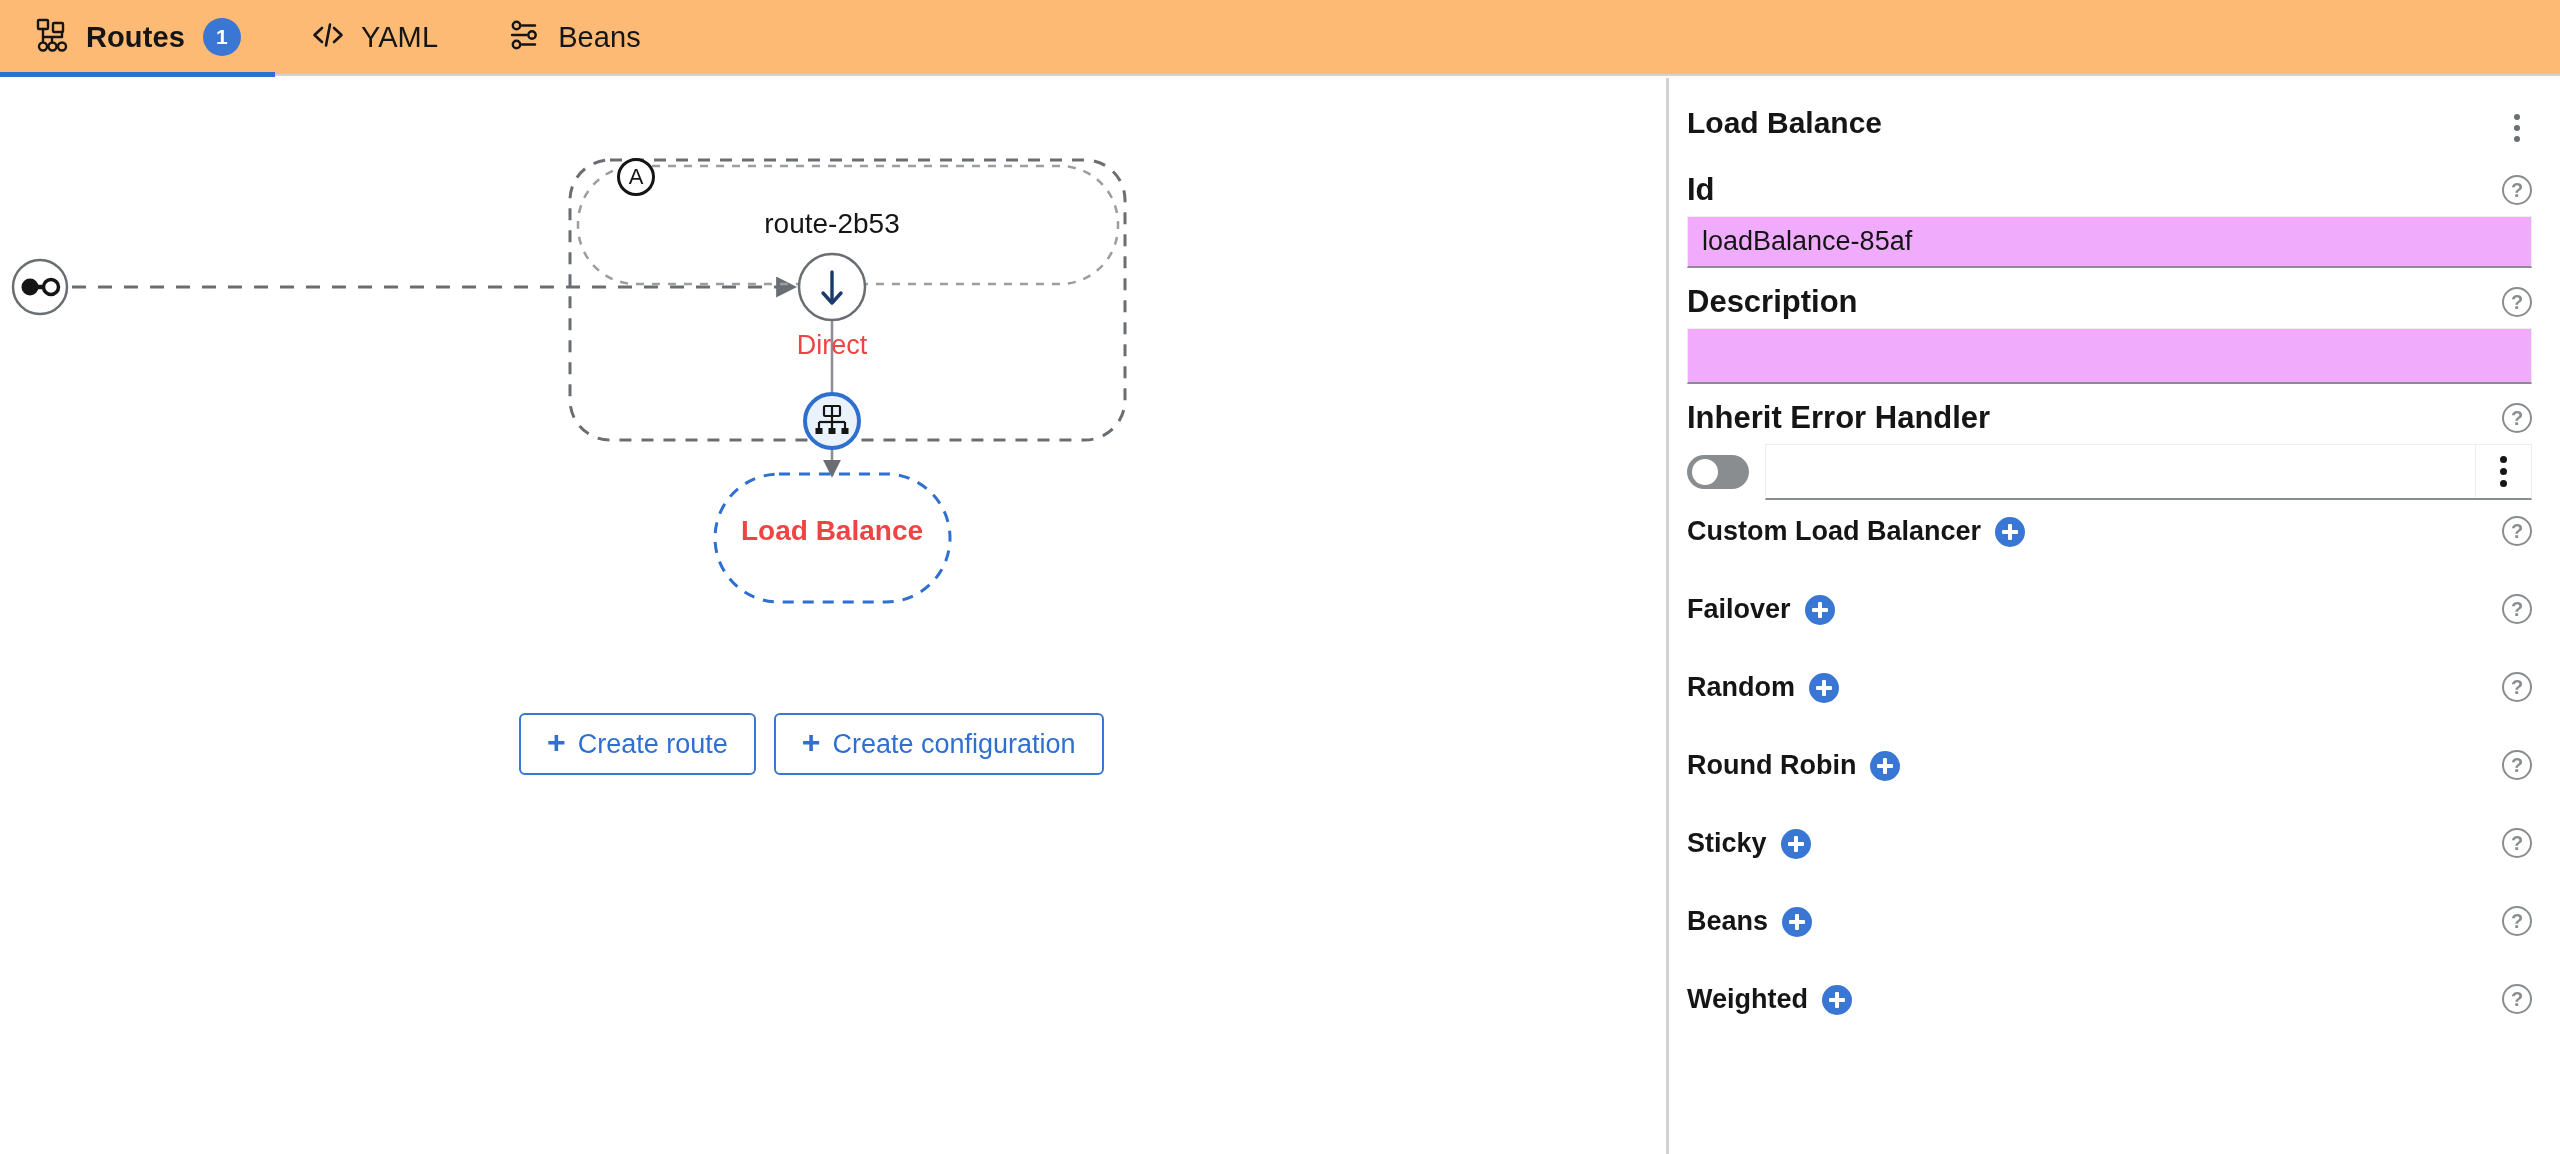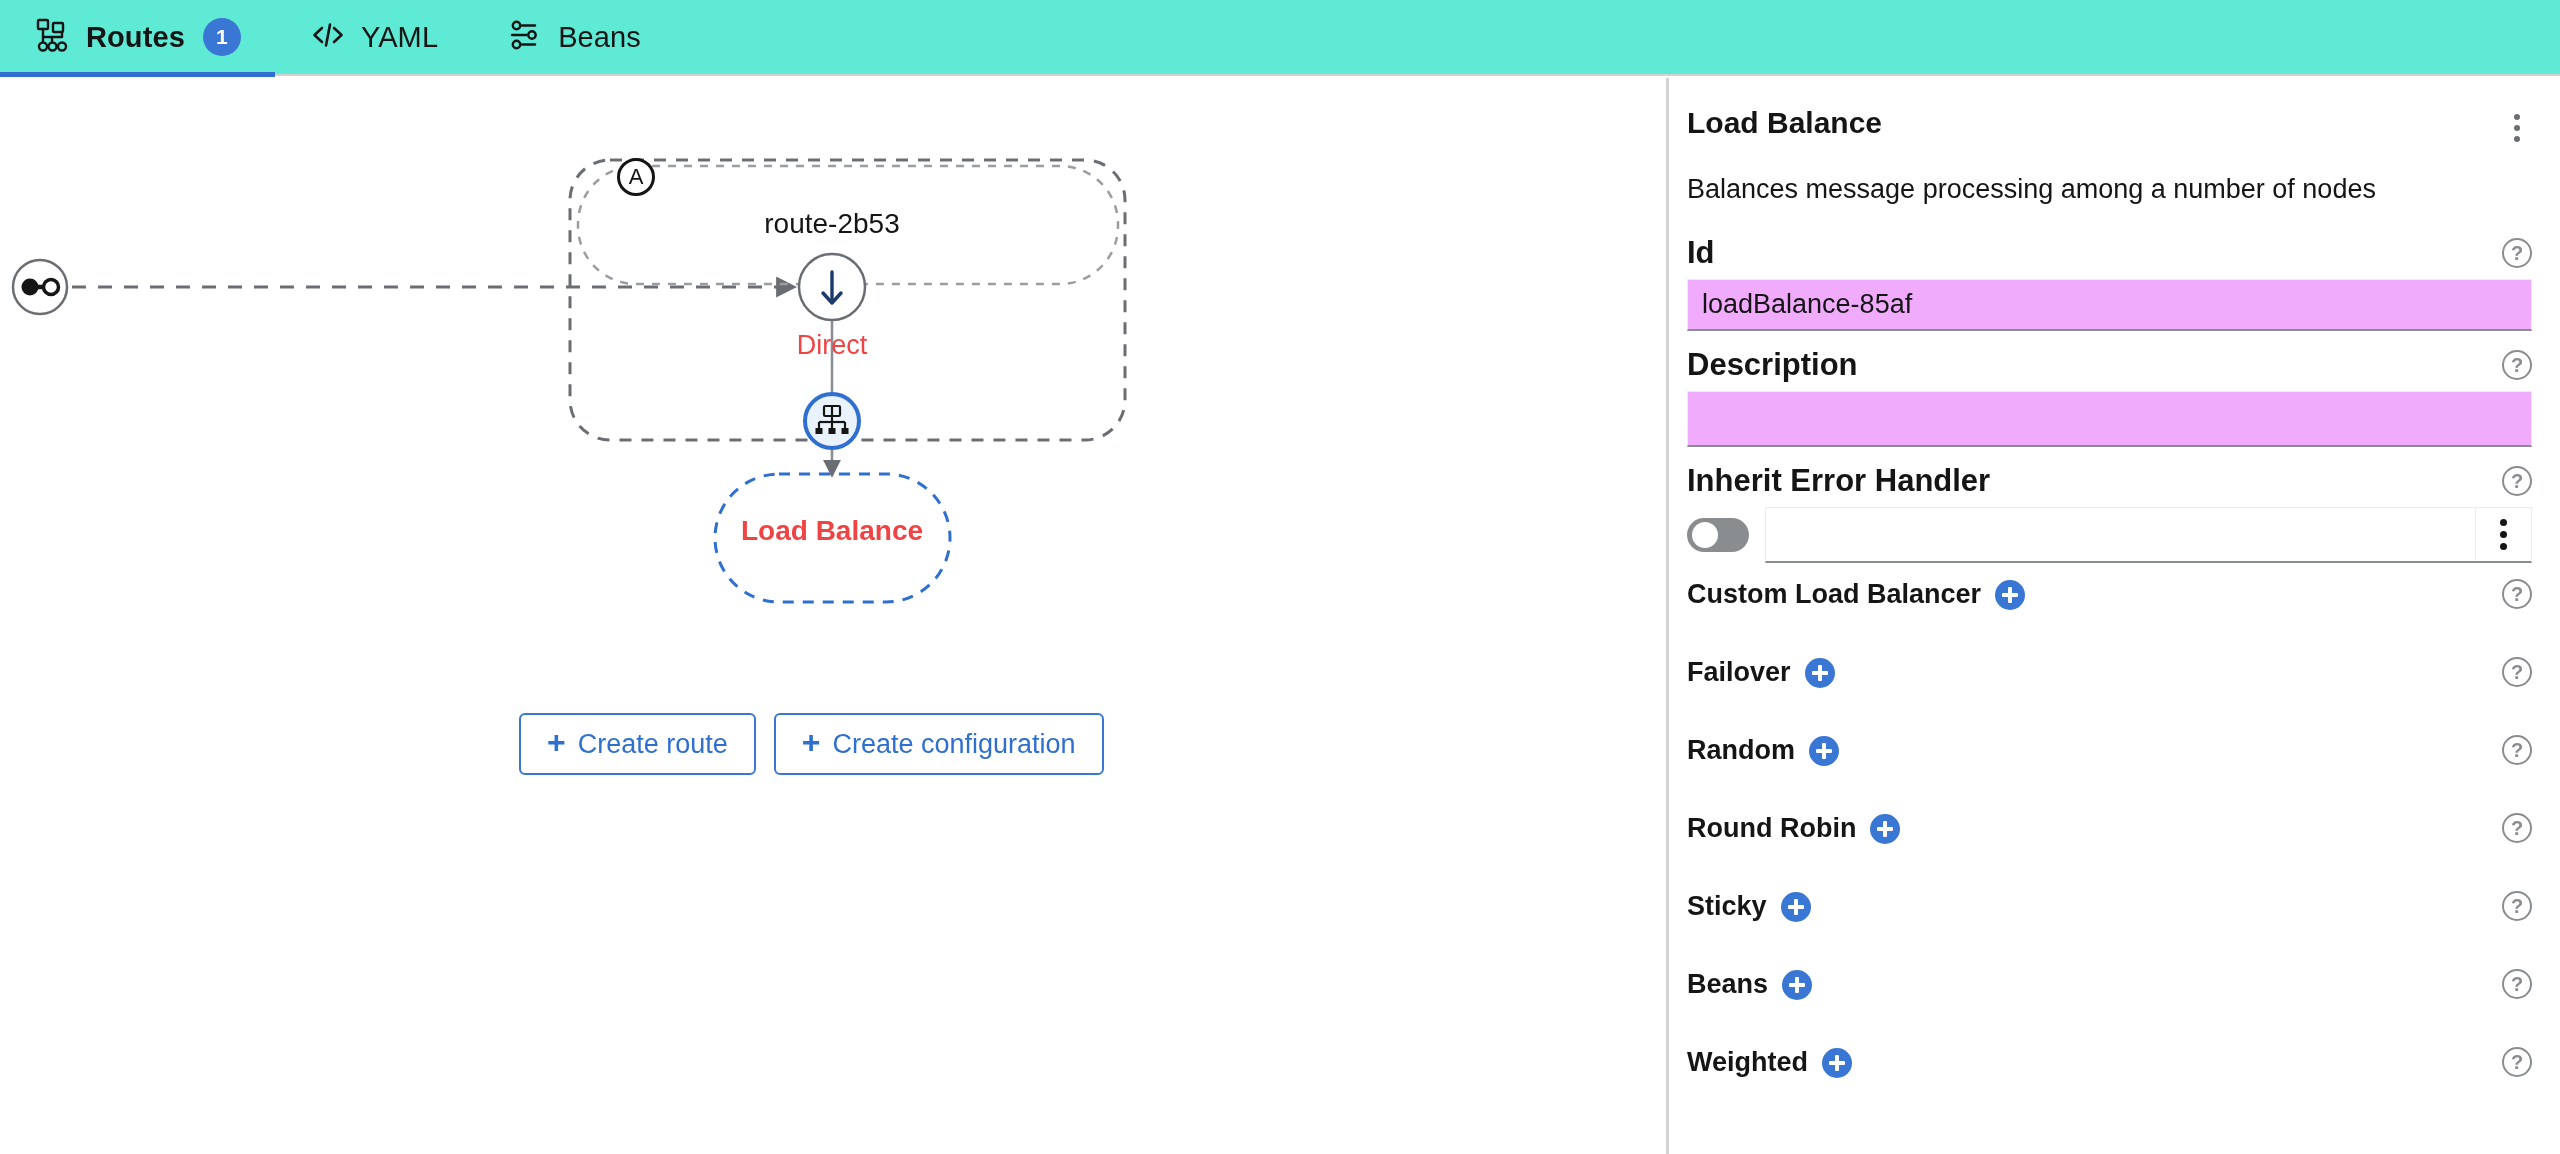--- a/index.html
+++ b/index.html
@@ -10,21 +10,21 @@
     font-family: "Liberation Sans", sans-serif;
     overflow: hidden;
   }
 
   
   .tabbar {
     position: absolute;
     top: 0; left: 0;
     width: 2560px;
     height: 76px;
-    background: #5eead4;
+    background: #fdba74;
     border-bottom: 2px solid #d2d2d2;
     display: flex;
     align-items: center;
   }
   .tab {
     height: 76px;
     display: flex;
     align-items: center;
     gap: 14px;
     padding: 0 34px;
@@ -427,21 +427,20 @@
 
   <div class="panel-head">
     <div class="panel-title">Load Balance</div>
     <div class="kebab">
       <i></i>
         <i></i>
         <i></i>
     </div>
   </div>
 
-  <div class="panel-desc">Balances message processing among a number of nodes</div>
 
   <div class="field">
     <div class="field-row">
       <span class="field-label">Id</span>
       <span class="help-icon">?</span>
     </div>
     <input class="text-input" type="text" value="loadBalance-85af" style="">
   </div>
 
   <div class="field">

